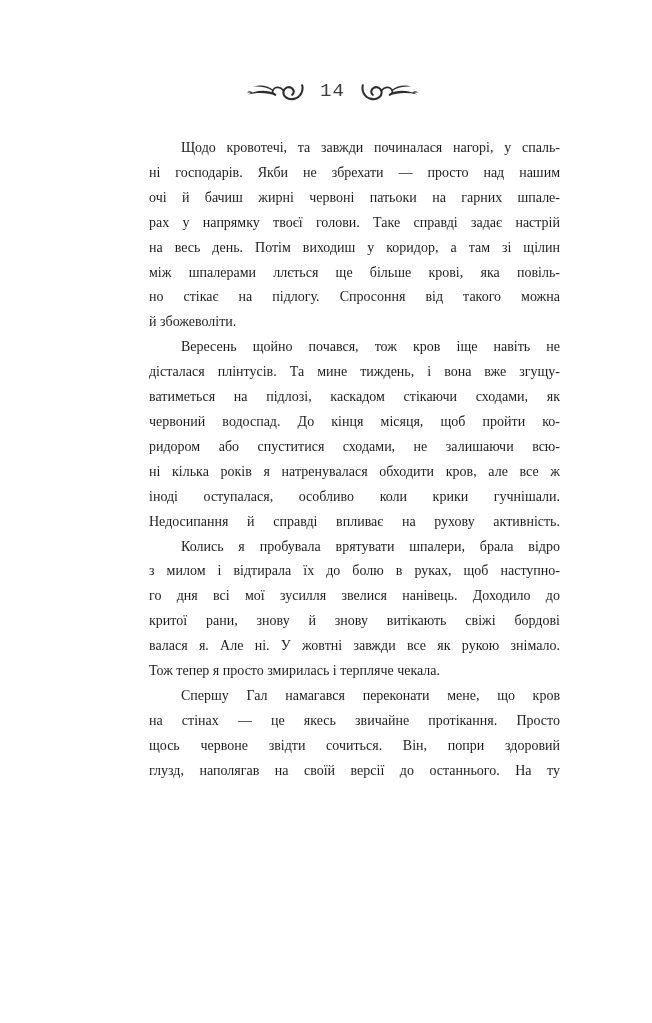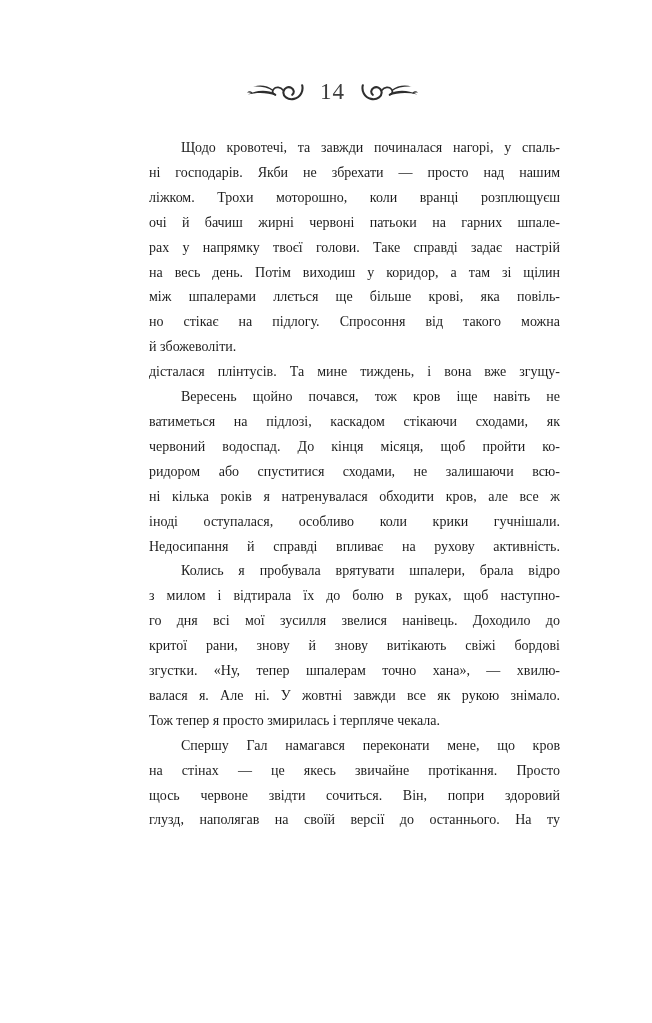--- a/index.html
+++ b/index.html
@@ -22,22 +22,22 @@
     background:var(--background);
   }
   .page-header{
     position:absolute;
     left:105px;top:78px;width:455px;height:28px;
     display:flex;align-items:center;justify-content:center;
     gap:16px;
     user-select:none;
   }
   .page-number{
-    font-family:Liberation Serif, serif;
-    font-size:23px;
+    font-family:Liberation Mono, monospace;
+    font-size:19px;
     letter-spacing:1px;
     color:var(--page_number_color);
     line-height:1;
     padding-bottom:2px;
   }
   .orn{display:inline-flex;align-items:center;}
   .orn svg{display:block;}
   .orn.mirrored svg{transform:scaleX(-1);}
   .page-text{
     position:absolute;
@@ -89,46 +89,44 @@
         </g>
       </svg>
     </span>
   </header>
 
   <main class="page-text">
 
     <p>
       <span class="line first">Щодо кровотечі, та завжди починалася нагорі, у спаль-</span>
       <span class="line">ні господарів. Якби не збрехати — просто над нашим</span>
-      <span class="line">ліжком. Трохи моторошно, коли вранці розплющуєш</span>
       <span class="line">очі й бачиш жирні червоні патьоки на гарних шпале-</span>
       <span class="line">рах у напрямку твоєї голови. Таке справді задає настрій</span>
       <span class="line">на весь день. Потім виходиш у коридор, а там зі щілин</span>
       <span class="line">між шпалерами ллється ще більше крові, яка повіль-</span>
       <span class="line">но стікає на підлогу. Спросоння від такого можна</span>
       <span class="line end">й збожеволіти.</span>
     </p>
 
     <p>
+      <span class="line first">Вересень щойно почався, тож кров іще навіть не</span>
       <span class="line">дісталася плінтусів. Та мине тиждень, і вона вже згущу-</span>
-      <span class="line first">Вересень щойно почався, тож кров іще навіть не</span>
       <span class="line">ватиметься на підлозі, каскадом стікаючи сходами, як</span>
       <span class="line">червоний водоспад. До кінця місяця, щоб пройти ко-</span>
       <span class="line">ридором або спуститися сходами, не залишаючи всю-</span>
       <span class="line">ні кілька років я натренувалася обходити кров, але все ж</span>
       <span class="line">іноді оступалася, особливо коли крики гучнішали.</span>
       <span class="line">Недосипання й справді впливає на рухову активність.</span>
     </p>
 
     <p>
       <span class="line first">Колись я пробувала врятувати шпалери, брала відро</span>
       <span class="line">з милом і відтирала їх до болю в руках, щоб наступно-</span>
       <span class="line">го дня всі мої зусилля звелися нанівець. Доходило до</span>
       <span class="line">критої рани, знову й знову витікають свіжі бордові</span>
-      <span class="line">згустки. «Ну, тепер шпалерам точно хана», — хвилю-</span>
       <span class="line">валася я. Але ні. У жовтні завжди все як рукою знімало.</span>
       <span class="line end">Тож тепер я просто змирилась і терпляче чекала.</span>
     </p>
 
     <p>
       <span class="line first">Спершу Гал намагався переконати мене, що кров</span>
       <span class="line">на стінах — це якесь звичайне протікання. Просто</span>
       <span class="line">щось червоне звідти сочиться. Він, попри здоровий</span>
       <span class="line">глузд, наполягав на своїй версії до останнього. На ту</span>
     </p>

